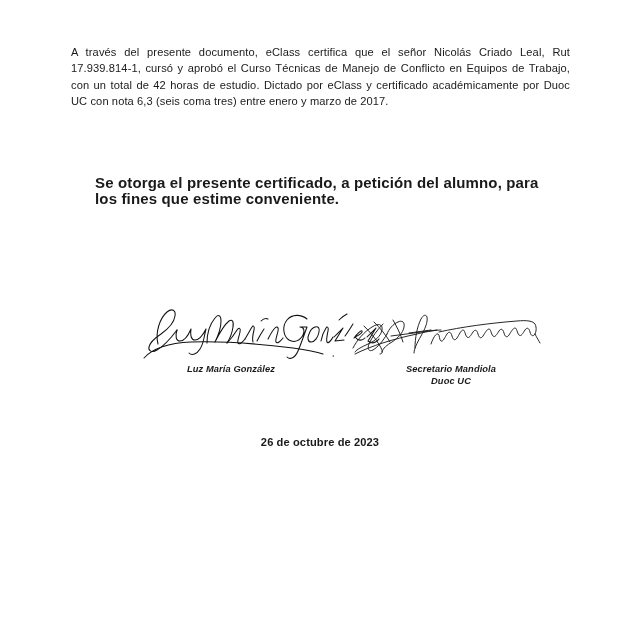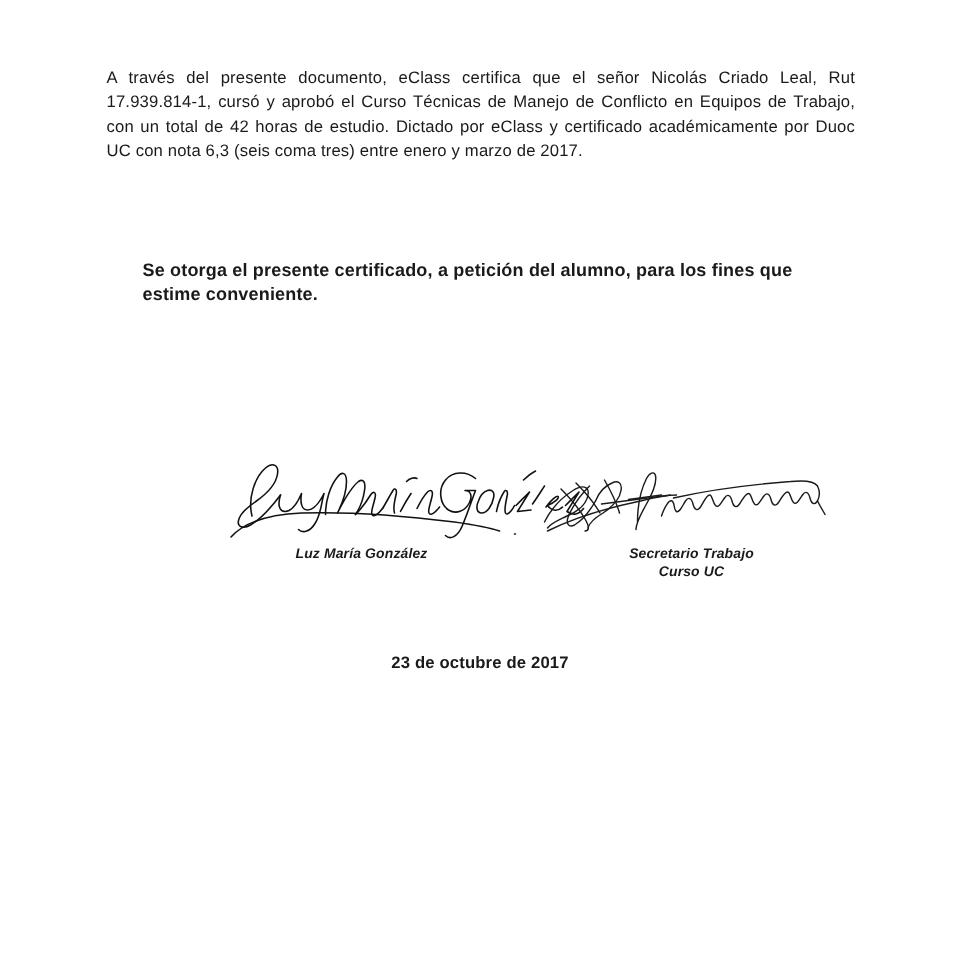--- a/index.html
+++ b/index.html
@@ -36,31 +36,31 @@
     text-align: justify;
     text-justify: inter-word;
     letter-spacing: 0.01em;
   }
 
   .para-grant {
     position: absolute;
     left: 95px;
     top: 160px;
     width: 451px;
-    font-size: 12px;
+    font-size: 15px;
     line-height: 16.3px;
     font-weight: bold;
     text-align: left;
     letter-spacing: 0.01em;
   }
 
   
   .signatures {
     position: absolute;
-    left: 89px;
+    left: 79px;
     top: 296px;
     width: 499px;
     height: 115px;
   }
 
   .sig-block {
     position: absolute;
     top: 0;
     width: 240px;
     text-align: center;
@@ -185,24 +185,24 @@
                    C196 31 198 32 199 36 C200 40 202 41 204 38"></path>
 
           <path d="M108 36 C130 31 160 27 186 25 C196 24 202 25 204 28 C206 32 205 36 204 38"></path>
 
           <path d="M204 38 C206 42 208 45 209 47"></path>
 
           <path d="M24 58 C40 50 62 43 86 38 C98 35 106 34 110 34"></path>
         </svg>
       </div>
       <div class="sig-caption">
-        <span class="line">Secretario Trabajo</span>
-        <span class="line">Curso UC</span>
+        <span class="line">Secretario Mandiola</span>
+        <span class="line">Duoc UC</span>
       </div>
     </div>
 
   </div>
 
   <div class="doc-date">
-    <span>23 de octubre de 2017</span>
+    <span>26 de octubre de 2023</span>
   </div>
 
 </div>
 
 </body></html>

